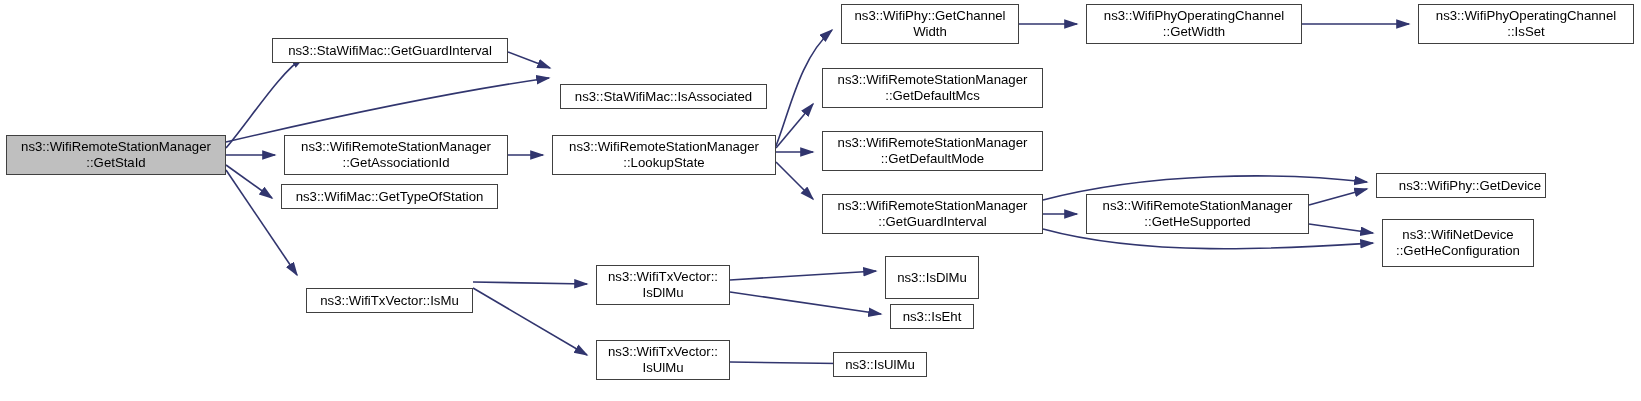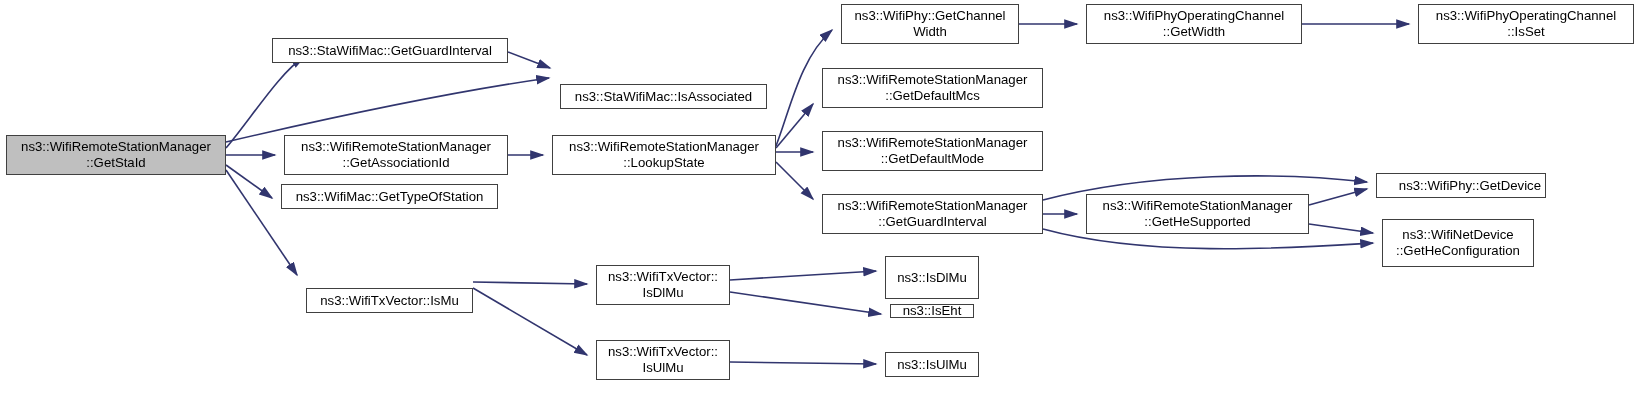--- a/index.html
+++ b/index.html
@@ -103,22 +103,22 @@
 IsUlMu</span></div>
       <div class="gnode" style="left: 841px; top: 4px; width: 178px; height: 40px; border-color: rgb(64, 64, 64);"><span class="nlabel">ns3::WifiPhy::GetChannel
 Width</span></div>
       <div class="gnode" style="left: 822px; top: 68px; width: 221px; height: 40px; border-color: rgb(64, 64, 64);"><span class="nlabel">ns3::WifiRemoteStationManager
 ::GetDefaultMcs</span></div>
       <div class="gnode" style="left: 822px; top: 131px; width: 221px; height: 40px; border-color: rgb(64, 64, 64);"><span class="nlabel">ns3::WifiRemoteStationManager
 ::GetDefaultMode</span></div>
       <div class="gnode" style="left: 822px; top: 194px; width: 221px; height: 40px; border-color: rgb(64, 64, 64);"><span class="nlabel">ns3::WifiRemoteStationManager
 ::GetGuardInterval</span></div>
       <div class="gnode" style="left: 885px; top: 256px; width: 94px; height: 43px; border-color: rgb(64, 64, 64);"><span class="nlabel">ns3::IsDlMu</span></div>
-      <div class="gnode" style="left: 890px; top: 304px; width: 84px; height: 14px; border-color: rgb(64, 64, 64); justify-content: flex-end;"><span class="nlabel">ns3::IsEht</span></div>
-      <div class="gnode" style="left: 885px; top: 352px; width: 94px; height: 25px; border-color: rgb(64, 64, 64);"><span class="nlabel">ns3::IsUlMu</span></div>
+      <div class="gnode" style="left: 890px; top: 304px; width: 84px; height: 25px; border-color: rgb(64, 64, 64); justify-content: flex-end;"><span class="nlabel">ns3::IsEht</span></div>
+      <div class="gnode" style="left: 833px; top: 352px; width: 94px; height: 25px; border-color: rgb(64, 64, 64);"><span class="nlabel">ns3::IsUlMu</span></div>
       <div class="gnode" style="left: 1086px; top: 4px; width: 216px; height: 40px; border-color: rgb(64, 64, 64);"><span class="nlabel">ns3::WifiPhyOperatingChannel
 ::GetWidth</span></div>
       <div class="gnode" style="left: 1086px; top: 194px; width: 223px; height: 40px; border-color: rgb(64, 64, 64);"><span class="nlabel">ns3::WifiRemoteStationManager
 ::GetHeSupported</span></div>
       <div class="gnode" style="left: 1376px; top: 173px; width: 170px; height: 25px; border-color: rgb(64, 64, 64); text-align: right;"><span class="nlabel">ns3::WifiPhy::GetDevice</span></div>
       <div class="gnode" style="left: 1382px; top: 219px; width: 152px; height: 48px; border-color: rgb(64, 64, 64);"><span class="nlabel">ns3::WifiNetDevice
 ::GetHeConfiguration</span></div>
       <div class="gnode" style="left: 1418px; top: 4px; width: 216px; height: 40px; border-color: rgb(64, 64, 64);"><span class="nlabel">ns3::WifiPhyOperatingChannel
 ::IsSet</span></div>
     </div>

